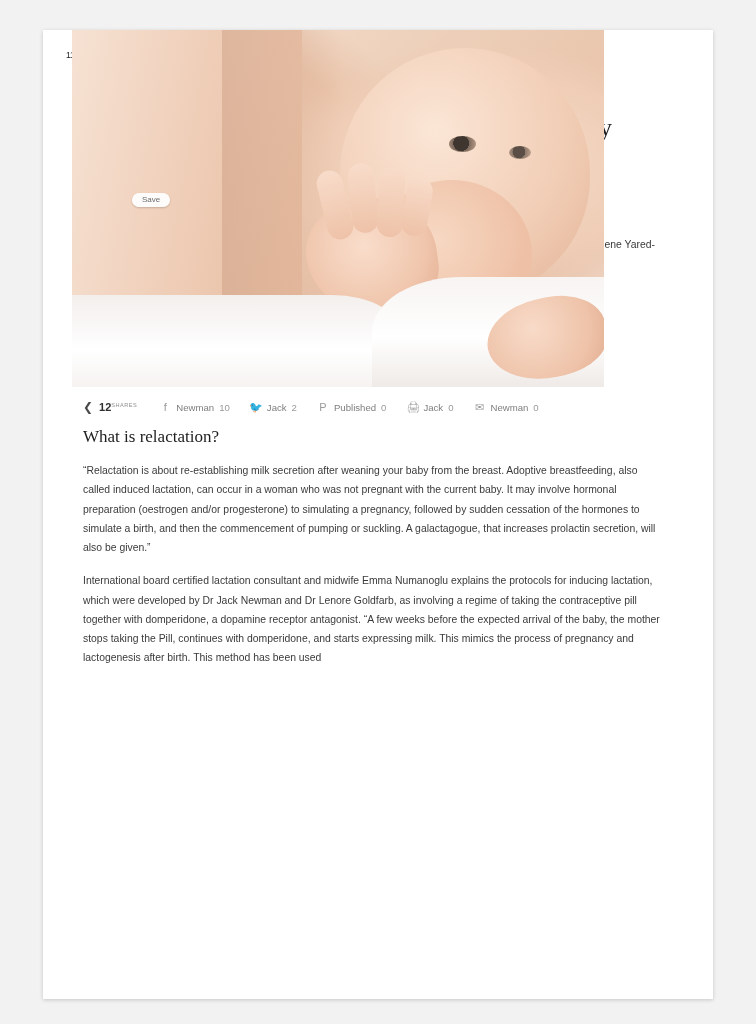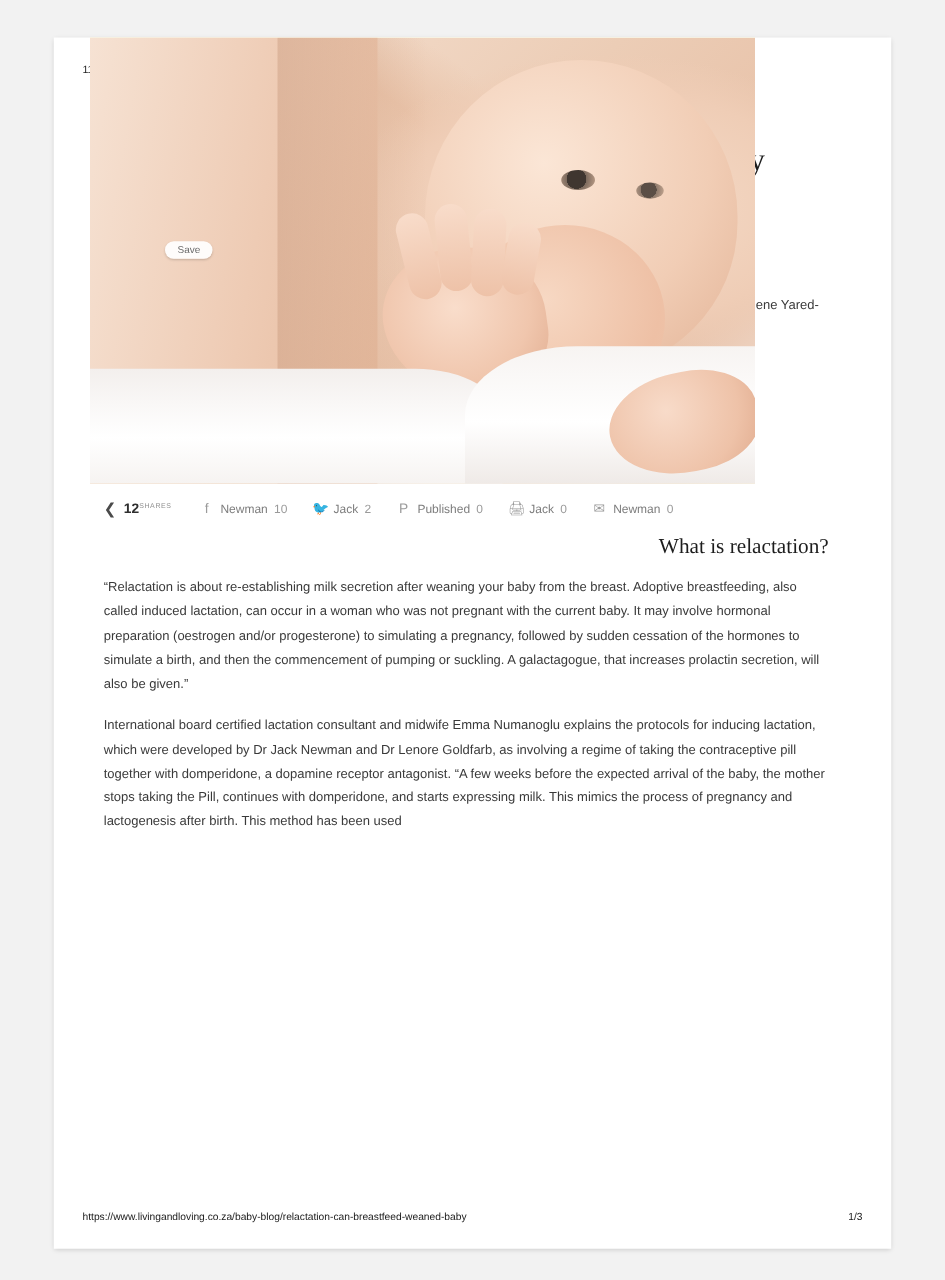--- a/index.html
+++ b/index.html
@@ -314,21 +314,20 @@
   }
   .share-item .si-label { color: #7d7d7d; }
   .share-item .si-num { color: #9a9a9a; text-align: right; }
 
   h2.section-title {
     font-family: "Liberation Serif", serif;
     font-weight: 400;
     font-size: 17px;
     color: #1d1d1d;
     margin: 14px 0 14px 0;
-    text-align: right;
   }
   .body-block { }
 </style>
 </head>
 <body>
 
 <div class="page-wrap">
   <div class="page">
 
     <div class="print-header">
@@ -408,19 +407,15 @@
         <span class="si-num">0</span>
       </div>
     </div>
 
     <div class="content body-block" style="position:static; margin: 0 0 0 40px; width:580px;">
       <h2 class="section-title">What is relactation?</h2>
       <p class="body-par">“Relactation is about re-establishing milk secretion after weaning your baby from the breast. Adoptive breastfeeding, also called induced lactation, can occur in a woman who was not pregnant with the current baby. It may involve hormonal preparation (oestrogen and/or progesterone) to simulating a pregnancy, followed by sudden cessation of the hormones to simulate a birth, and then the commencement of pumping or suckling. A galactagogue, that increases prolactin secretion, will also be given.”</p>
       <p class="body-par">International board certified lactation consultant and midwife Emma Numanoglu explains the protocols for inducing lactation, which were developed by Dr Jack Newman and Dr Lenore Goldfarb, as involving a regime of taking the contraceptive pill together with domperidone, a dopamine receptor antagonist. “A few weeks before the expected arrival of the baby, the mother stops taking the Pill, continues with domperidone, and starts expressing milk. This mimics the process of pregnancy and lactogenesis after birth. This method has been used</p>
     </div>
 
-    <div class="print-footer">
-      <span class="pf-url">https://www.livingandloving.co.za/baby-blog/relactation-can-breastfeed-weaned-baby</span>
-      <span class="pf-page">1/3</span>
-    </div>
 
   </div>
 </div>
 
 </body></html>

